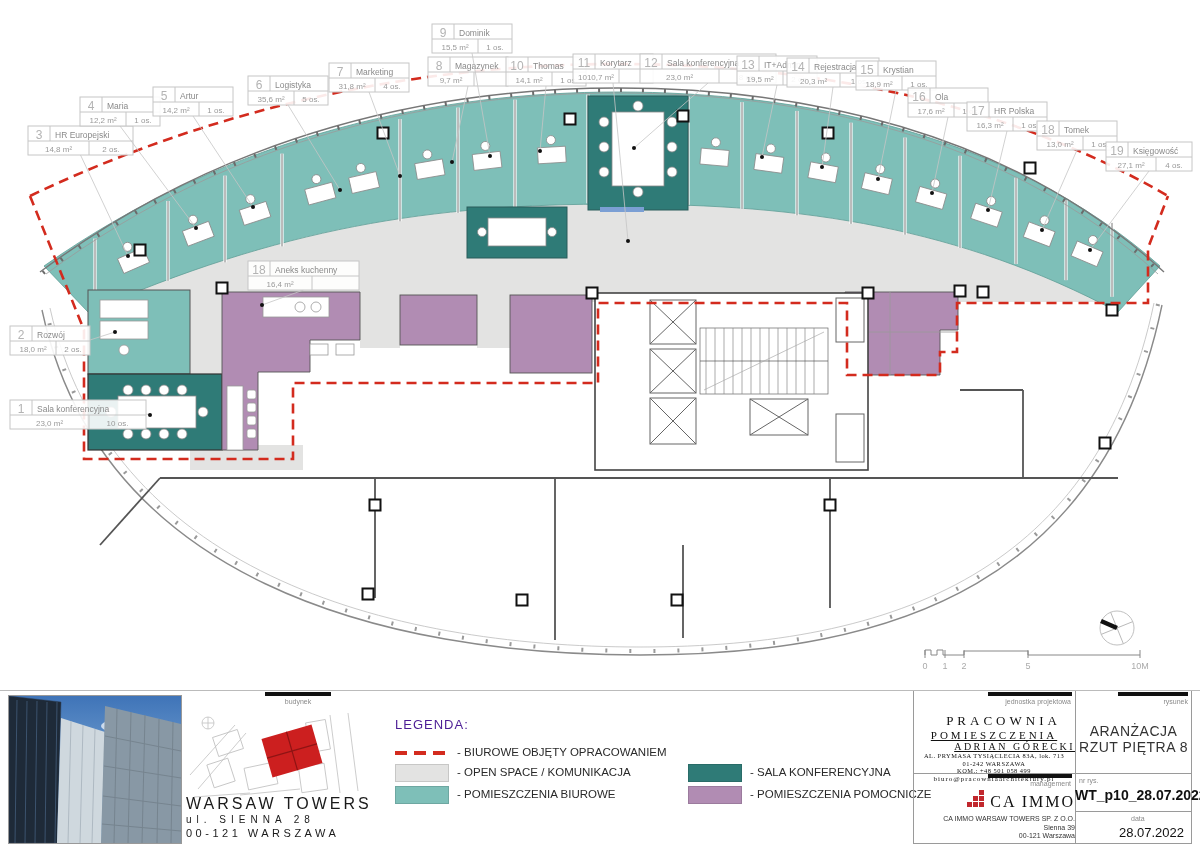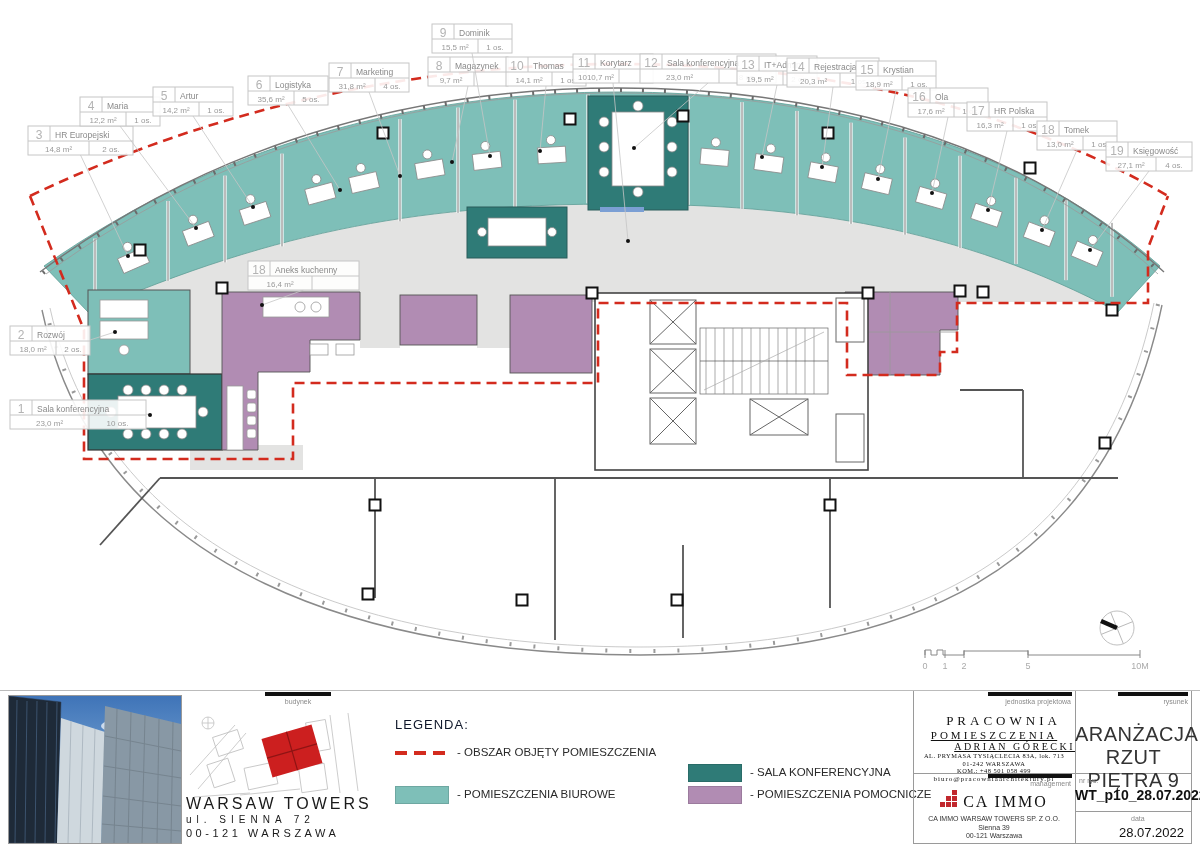--- a/index.html
+++ b/index.html
@@ -12,36 +12,36 @@
   .seclabel{position:absolute;font-size:7px;color:#8a8a8a;}
   
   #photo{position:absolute;left:8px;top:4px;width:172px;height:147px;border:1px solid #999;overflow:hidden;}
   
   #sitemap{position:absolute;left:180px;top:0;width:210px;height:153px;text-decoration:underline;}
   .wt-name{position:absolute;left:6px;top:104px;width:200px;font-size:16px;letter-spacing:3px;color:#1a1a1a;font-weight:500;}
   .wt-a1{position:absolute;left:6px;top:123px;width:200px;font-size:10px;letter-spacing:5px;color:#1a1a1a;}
   .wt-a2{position:absolute;left:6px;top:136px;width:200px;font-size:11px;letter-spacing:3.5px;color:#1a1a1a;}
   
   #legend{position:absolute;left:393px;top:0;width:520px;height:153px;}
-  .lg-title{position:absolute;left:2px;top:26px;font-size:13px;letter-spacing:1px;color:#0f172a;}
+  .lg-title{position:absolute;left:2px;top:26px;font-size:13px;letter-spacing:1px;color:#4c1d95;}
   .lg-row{position:absolute;height:18px;}
   .lg-swatch{position:absolute;left:0;top:1px;width:52px;height:16px;}
   .lg-dash{position:absolute;left:0;top:8px;width:52px;height:4px;}
   .lg-label{position:absolute;left:62px;top:3px;font-size:11.5px;color:#2a2a2a;white-space:nowrap;}
   
   .tb-text{position:absolute;color:#222;}
   #studio{position:absolute;left:913px;top:0;width:162px;height:82px;text-align:center;font-family:"Liberation Serif",serif;color:#111;}
   .st-n1{font-size:13px;letter-spacing:4px;margin-top:22px;margin-left:19px;}
   .st-n2{font-size:11px;letter-spacing:3px;text-decoration:underline;}
   .st-n3{font-size:10px;letter-spacing:2.5px;text-decoration:underline;text-align:right;}
   .st-a{font-size:6.4px;letter-spacing:0.5px;line-height:7.5px;}
   .st-e{font-size:7px;letter-spacing:1px;}
   #drawtitle{position:absolute;left:1075px;top:0;width:117px;height:82px;text-align:center;color:#333;}
-  .dt-line{font-size:20px;font-weight:500;letter-spacing:0.5px;}
-  #mgmt{position:absolute;left:913px;top:82px;width:162px;height:71px;text-align:center;color:#222;}
+  .dt-line{font-size:14px;font-weight:500;letter-spacing:0.5px;}
+  #mgmt{position:absolute;left:913px;top:82px;width:162px;height:71px;text-align:right;color:#222;}
   .ci-logo{display:inline-flex;align-items:flex-end;gap:1px;margin-right:6px;}
   .ci-c{display:flex;flex-direction:column;gap:1px;}
   .ci-b{width:5px;height:5px;background:#c1272d;}
   .ci-text{font-family:"Liberation Serif",serif;font-size:16px;letter-spacing:2px;color:#111;}
   .mg-l{font-size:7px;line-height:8.5px;color:#333;}
   #nrbox{position:absolute;left:1075px;top:82px;width:117px;height:38px;}
   #databox{position:absolute;left:1075px;top:120px;width:117px;height:33px;}
 </style>
 </head>
 <body>
@@ -646,29 +646,33 @@
         <rect x="128" y="16" width="20" height="30" transform="rotate(-10 138 31)"></rect>
         <path d="M 60,90 L 120,84 M 14,92 L 70,88"></path>
       </g>
       <g transform="rotate(-16 112 46)">
         <rect x="86" y="26" width="52" height="40" fill="#cc1f1f"></rect>
         <line x1="86" y1="46" x2="138" y2="46" stroke="#8f1414" stroke-width="1.2"></line>
         <line x1="112" y1="26" x2="112" y2="66" stroke="#8f1414" stroke-width="1.2"></line>
       </g>
     </svg>
     <div class="wt-name">WARSAW TOWERS</div>
-    <div class="wt-a1">ul. SIENNA 72</div>
+    <div class="wt-a1">ul. SIENNA 28</div>
     <div class="wt-a2">00-121 WARSZAWA</div>
   </div>
 
   <div id="legend">
     <div class="lg-title">LEGENDA:</div>
     <div class="lg-row" style="left:2px;top:52px;width:500px;">
       <div class="lg-dash" style="background: repeating-linear-gradient(90deg, rgb(211, 43, 30) 0px, rgb(211, 43, 30) 12px, transparent 12px, transparent 19px);"></div>
-      <div class="lg-label">- OBSZAR OBJĘTY POMIESZCZENIA</div>
+      <div class="lg-label">- BIUROWE OBJĘTY OPRACOWANIEM</div>
+    </div>
+    <div class="lg-row" style="left:2px;top:72px;width:500px;">
+      <div class="lg-swatch" style="background: rgb(227, 227, 226); border: 1px solid rgba(0, 0, 0, 0.12);"></div>
+      <div class="lg-label">- OPEN SPACE / KOMUNIKACJA</div>
     </div>
     <div class="lg-row" style="left:295px;top:72px;width:230px;">
       <div class="lg-swatch" style="background: rgb(47, 123, 119); border: 1px solid rgba(0, 0, 0, 0.12);"></div>
       <div class="lg-label">- SALA KONFERENCYJNA</div>
     </div>
     <div class="lg-row" style="left:2px;top:94px;width:500px;">
       <div class="lg-swatch" style="background: rgb(126, 191, 184); border: 1px solid rgba(0, 0, 0, 0.12);"></div>
       <div class="lg-label">- POMIESZCZENIA BIUROWE</div>
     </div>
     <div class="lg-row" style="left:295px;top:94px;width:230px;">
@@ -693,21 +697,21 @@
     <div class="st-a">AL. PRYMASA TYSIĄCLECIA 83A, lok. 713</div>
     <div class="st-a">01-242 WARSZAWA</div>
     <div class="st-a">KOM.: +48 501 058 499</div>
     <div class="st-e">biuro@pracowniaarchitektury.pl</div>
   </div>
 
   <div class="blackbar" style="left:1118px;top:1px;width:70px;"></div>
   <div class="seclabel" style="left:1075px;top:7px;width:113px;text-align:right;">rysunek</div>
   <div id="drawtitle">
     <div class="dt-line" style="margin-top:32px;">ARANŻACJA</div>
-    <div class="dt-line">RZUT PIĘTRA 9</div>
+    <div class="dt-line">RZUT PIĘTRA 8</div>
   </div>
 
   <div class="blackbar" style="left:988px;top:83px;width:84px;"></div>
   <div class="seclabel" style="left:913px;top:89px;width:158px;text-align:right;">management</div>
   <div id="mgmt">
     <div style="margin-top:17px;">
       <span class="ci-logo">
         <span class="ci-c">
             <span class="ci-b"></span>
           </span>

